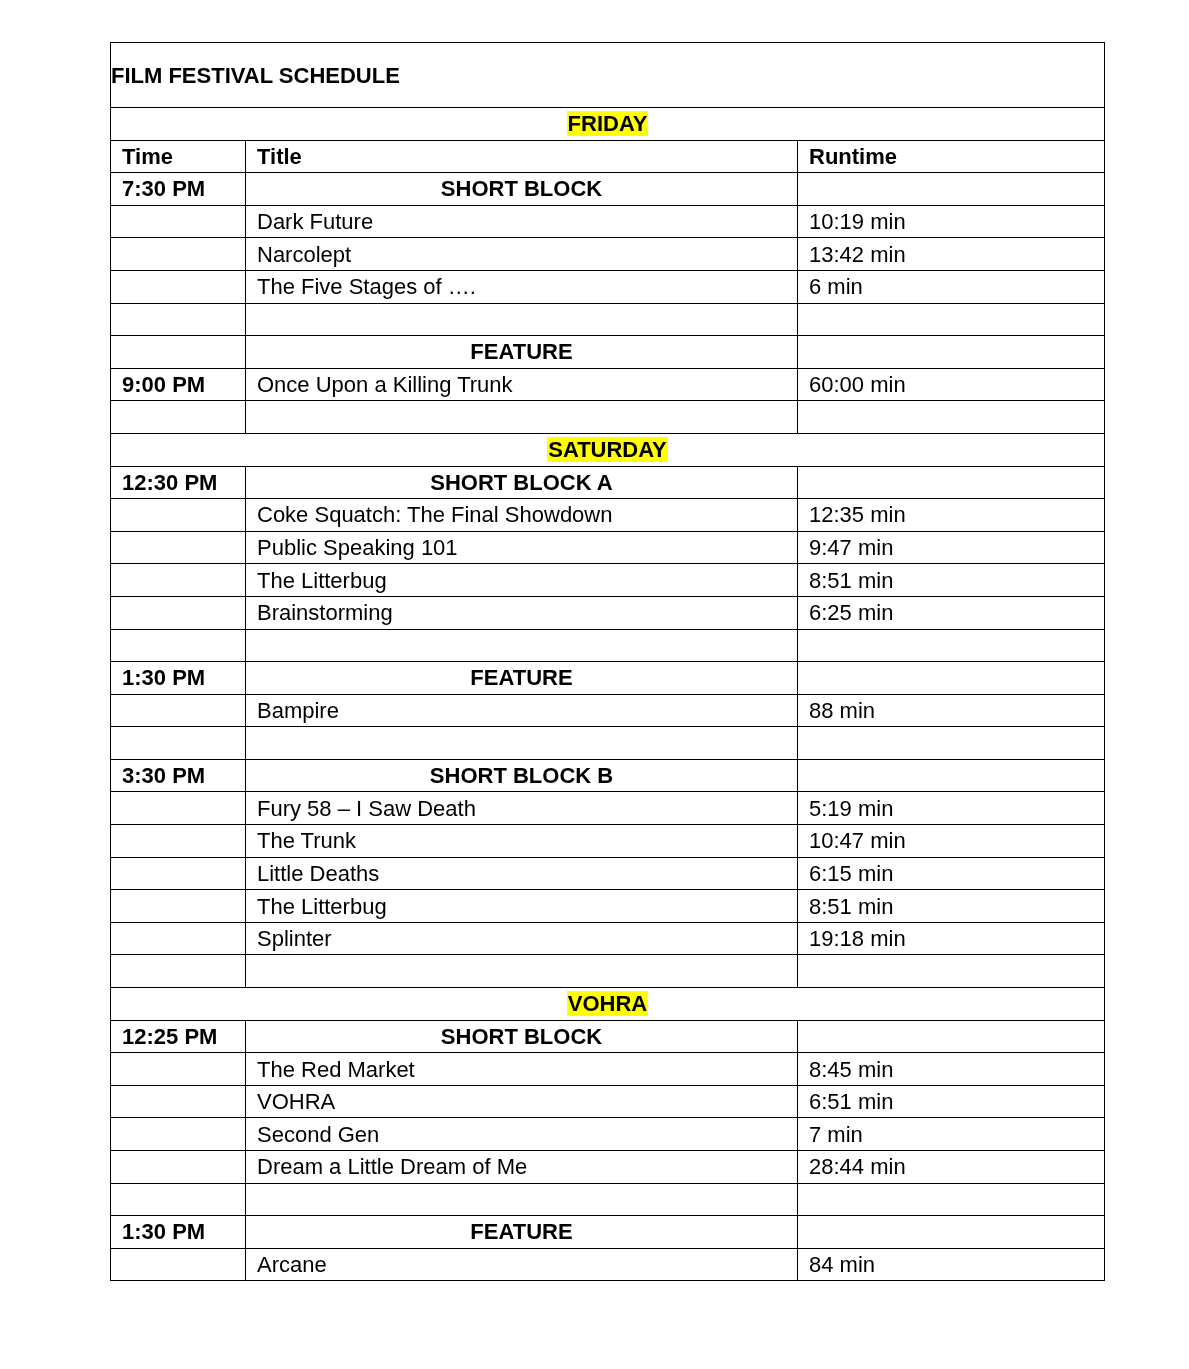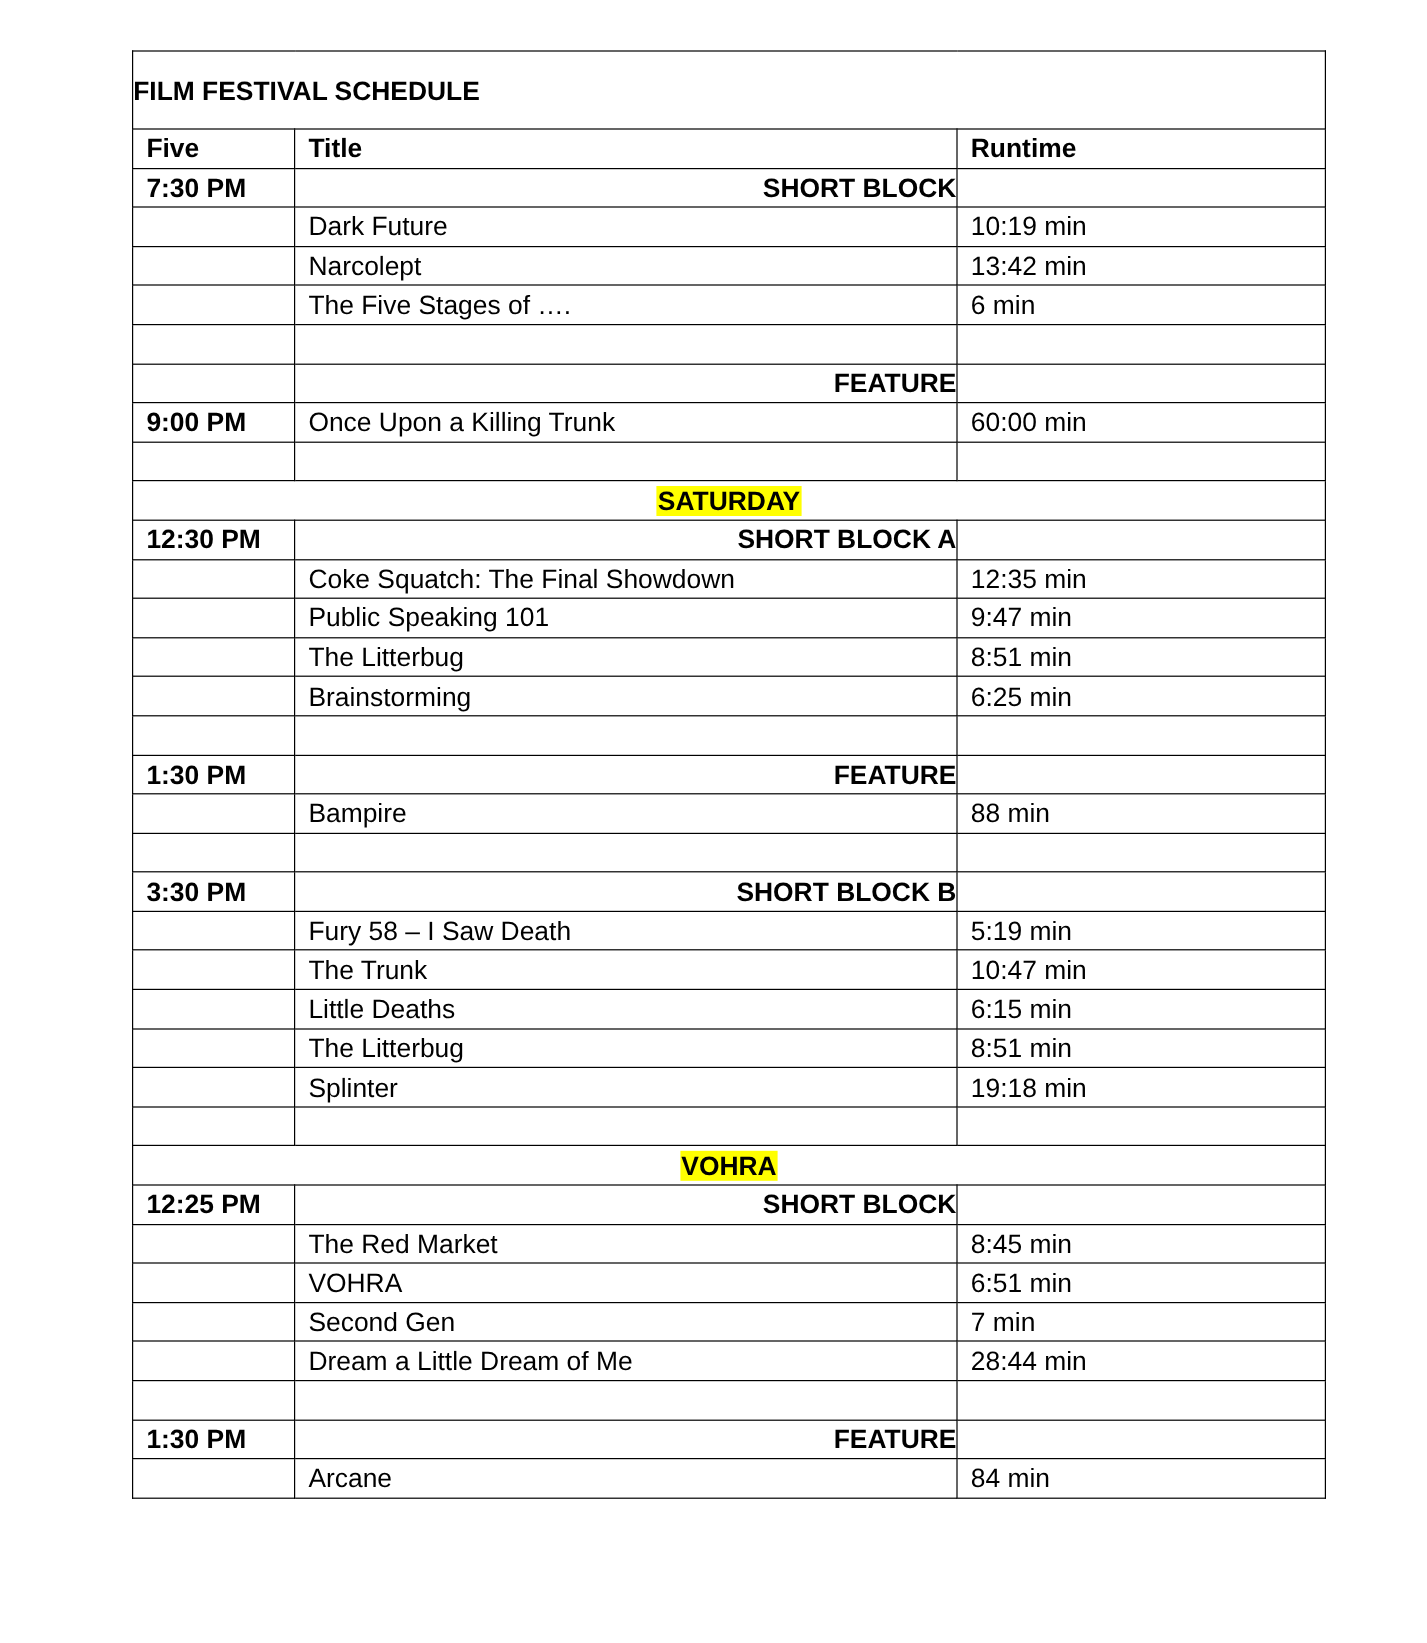--- a/index.html
+++ b/index.html
@@ -7,37 +7,40 @@
   table.sched {
     position: absolute; left: 110px; top: 42px; width: 994px;
     border-collapse: collapse; table-layout: fixed;
   }
   table.sched td { border: 1px solid #000; padding: 0 0 0 11px; height: 31.6px; font-size: 22px; line-height: 31px; white-space: nowrap; overflow: hidden; }
   td.title-cell { height: 64px !important; text-align: left; font-weight: bold; font-size: 36px; padding: 0 !important; }
   td.day-cell { text-align: center; font-weight: bold; padding: 0 !important; }
   td.day-cell span { background: #ffff00; padding: 0 1px; }
   td.hdr { font-weight: bold; }
   td.time { font-weight: bold; margin-left: 16px; }
-  td.block { font-weight: bold; text-align: right; padding: 0 !important; }
+  td.block { font-weight: bold; text-align: center; padding: 0 !important; }
 </style>
 </head>
 <body>
 
 <table class="sched">
   <colgroup>
       <col style="width:135px">
       <col style="width:552px">
       <col style="width:307px">
     </colgroup>
   <tbody id="tbody">
     <tr>
       <td class="title-cell" colspan="3">FILM FESTIVAL SCHEDULE</td>
     </tr>
-      <tr>
-        <td class="hdr">Five</td>
+  <tr>
+        <td class="day-cell" colspan="3"><span>FRIDAY</span></td>
+      </tr>
+      <tr>
+        <td class="hdr">Time</td>
         <td class="hdr">Title</td>
         <td class="hdr">Runtime</td>
       </tr>
       <tr>
         <td class="time">7:30 PM</td>
         <td class="block">SHORT BLOCK</td>
         <td></td>
       </tr>
       <tr>
         <td class="time"></td>

